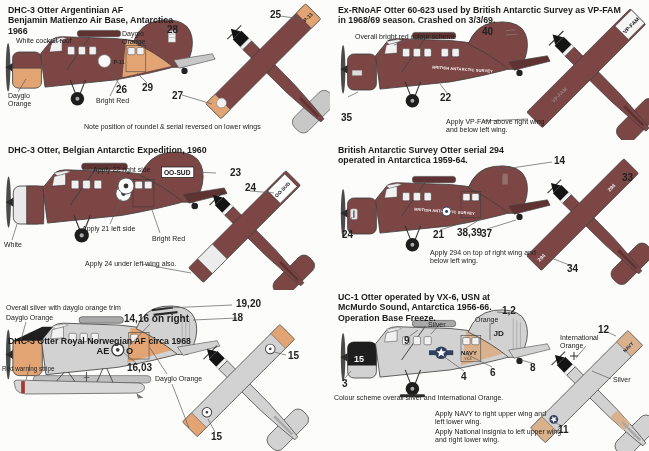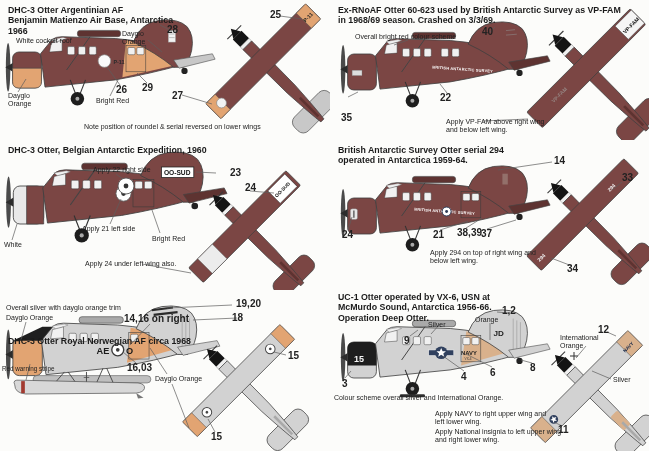--- a/index.html
+++ b/index.html
@@ -470,21 +470,21 @@
         <line class="lead" x1="202" y1="73" x2="191" y2="70"></line>
         <line class="lead" x1="277" y1="42" x2="286" y2="46"></line>
         <line class="lead" x1="256" y1="56" x2="246" y2="68"></line>
         <line class="lead" x1="281" y1="89" x2="262" y2="81"></line>
         <line class="lead" x1="232" y1="136" x2="224" y2="132"></line>
       </g>
     </svg>
     <div class="title" style="left:8px;top:2px;">
       <div>UC-1 Otter operated by VX-6, USN at</div>
       <div>McMurdo Sound, Antarctica 1956-66.</div>
-      <div>Operation Deep Otter.</div>
+      <div>Operation Base Freeze.</div>
     </div>
     <div class="lbl" style="left:98px;top:31px;">Silver</div>
     <div class="lbl" style="left:145px;top:26px;">Orange</div>
     <div class="lbl num" style="left:172px;top:17px;">1,2</div>
     <div class="lbl num" style="left:74px;top:47px;">9</div>
     <div class="lbl num" style="left:12px;top:90px;">3</div>
     <div class="lbl num" style="left:131px;top:83px;">4</div>
     <div class="lbl num" style="left:160px;top:79px;">6</div>
     <div class="lbl num" style="left:200px;top:74px;">8</div>
     <div class="lbl num" style="left:268px;top:36px;">12</div>

